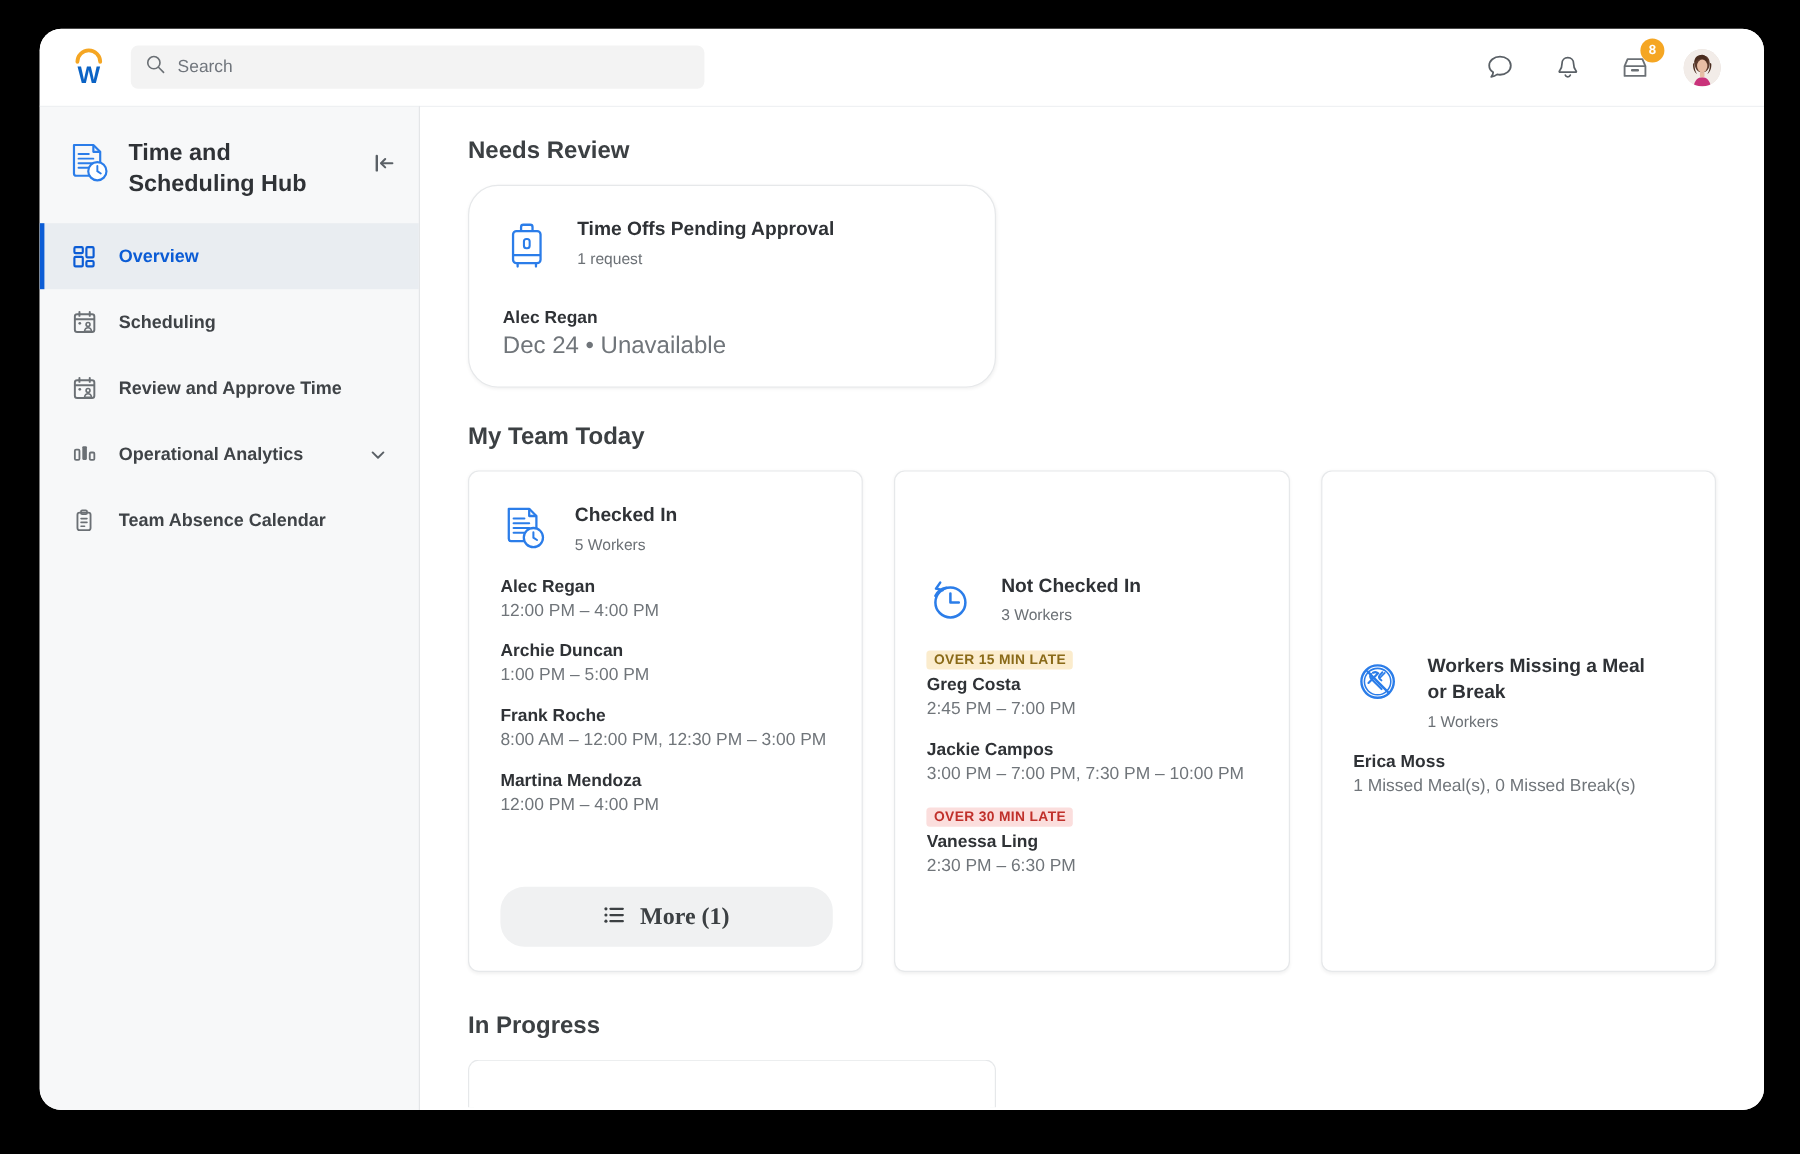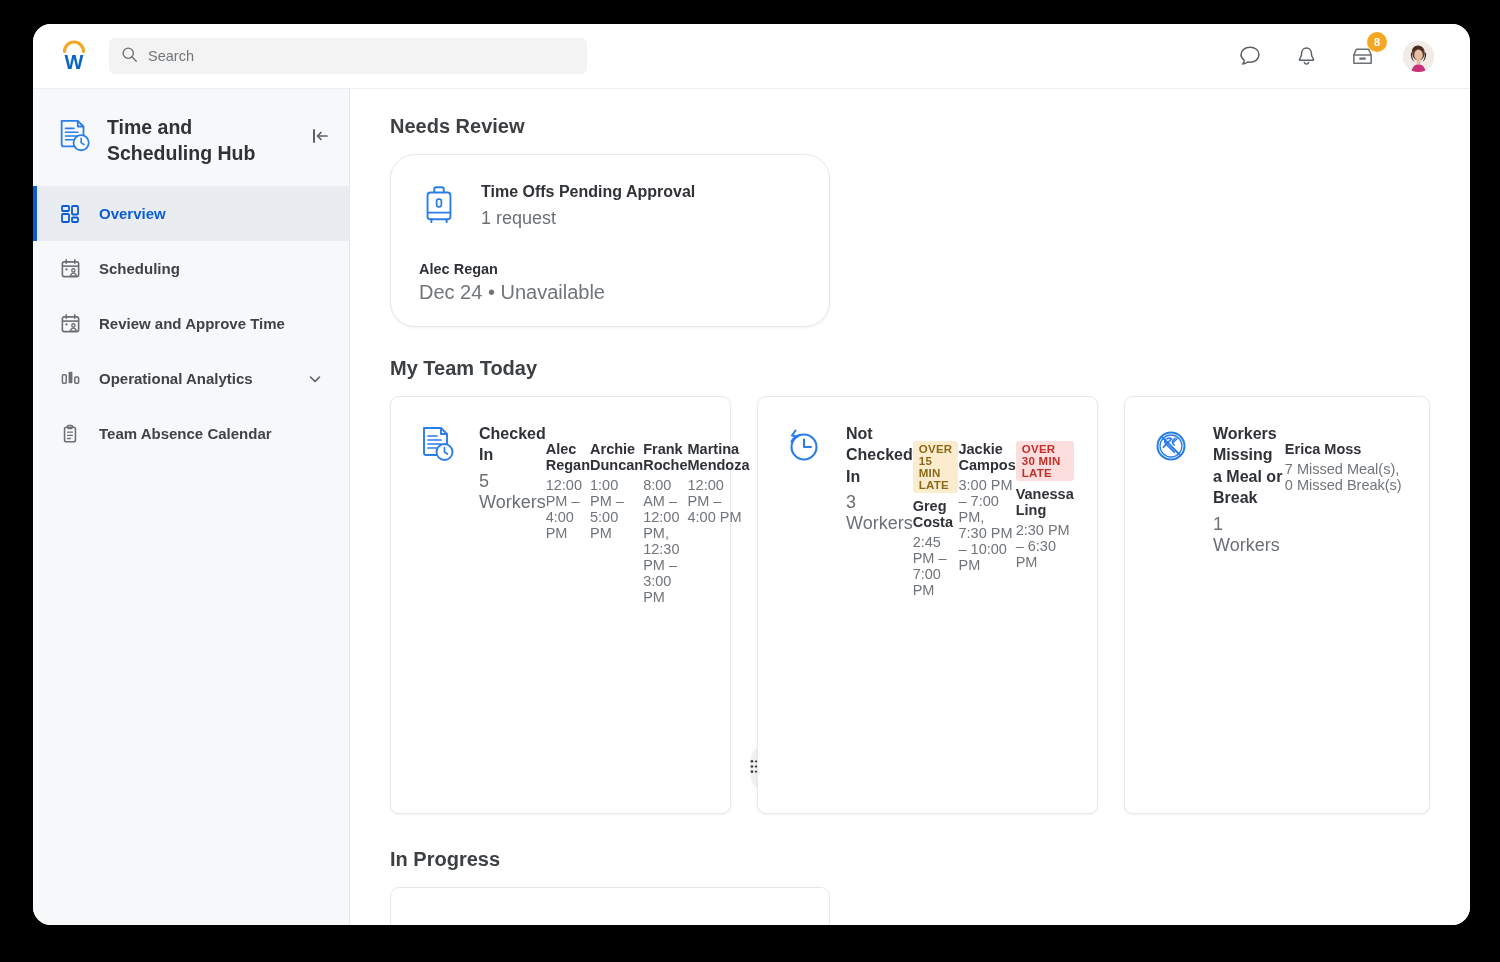--- a/index.html
+++ b/index.html
@@ -150,33 +150,34 @@
     background: #fff;
     border: 1px solid #e6e8ea;
     border-radius: 9px;
     box-shadow: 0 1px 3px rgba(0,0,0,0.06);
   }
   
   .nr-card { width: 440px; padding: 26px 28px 22px 28px; border-radius: 25px; }
   .card-head { display: flex; gap: 22px; align-items: flex-start; }
   .card-head .big-icon { flex: 0 0 40px; width: 40px; height: 42px; margin-top: 2px; }
   .card-title { font-size: 16px; font-weight: bold; color: #2f3236; line-height: 1.35; }
-  .card-sub { font-size: 18px; color: #6b7075; margin-top: 5px; }
+  .card-sub { font-size: 13px; color: #6b7075; margin-top: 5px; }
   .entry-name { font-size: 14.5px; font-weight: bold; color: #2f3236; }
   .entry-detail { font-size: 20px; color: #70757a; margin-top: 4px; }
   .nr-entry { margin-top: 32px; }
 
   .team-section { margin-top: 30px; }
   .cards-row { display: flex; gap: 26px; }
   .team-card {
     width: 341px;
     min-height: 418px;
     padding: 26px 24px 20px 26px;
     display: flex;
-    flex-direction: row;
+    flex-direction: column;
+    justify-content: center;
   }
   .team-card .card-head .big-icon { flex: 0 0 40px; width: 40px; height: 42px; }
   .card-title-w { max-width: 200px; }
   .worker { margin-top: 18px; }
   .worker:first-of-type { margin-top: 26px; }
   .worker .wname { font-size: 14.5px; font-weight: bold; color: #2f3236; }
   .worker .wtime { font-size: 14.5px; color: #70757a; margin-top: 4px; }
   .tag {
     display: inline-block;
     font-size: 11.5px;
@@ -495,21 +496,21 @@
                   <line x1="11.5" y1="12.5" x2="28.5" y2="29.5" stroke="#2b7de9" stroke-width="2" stroke-linecap="round"></line>
                 </svg>
               </span>
               <div>
                 <div class="card-title card-title-w">Workers Missing a Meal or Break</div>
                 <div class="card-sub">1 Workers</div>
               </div>
             </div>
             <div class="worker">
               <div class="wname">Erica Moss</div>
-              <div class="wtime">7 Missed Meal(s), 0 Missed Break(s)</div>
+              <div class="wtime">1 Missed Meal(s), 0 Missed Break(s)</div>
             </div>
           </div>
 
         </div>
       </div>
 
       <div class="progress-section">
         <div class="section-title">In Progress</div>
         <div class="progress-card-peek"></div>
       </div>

